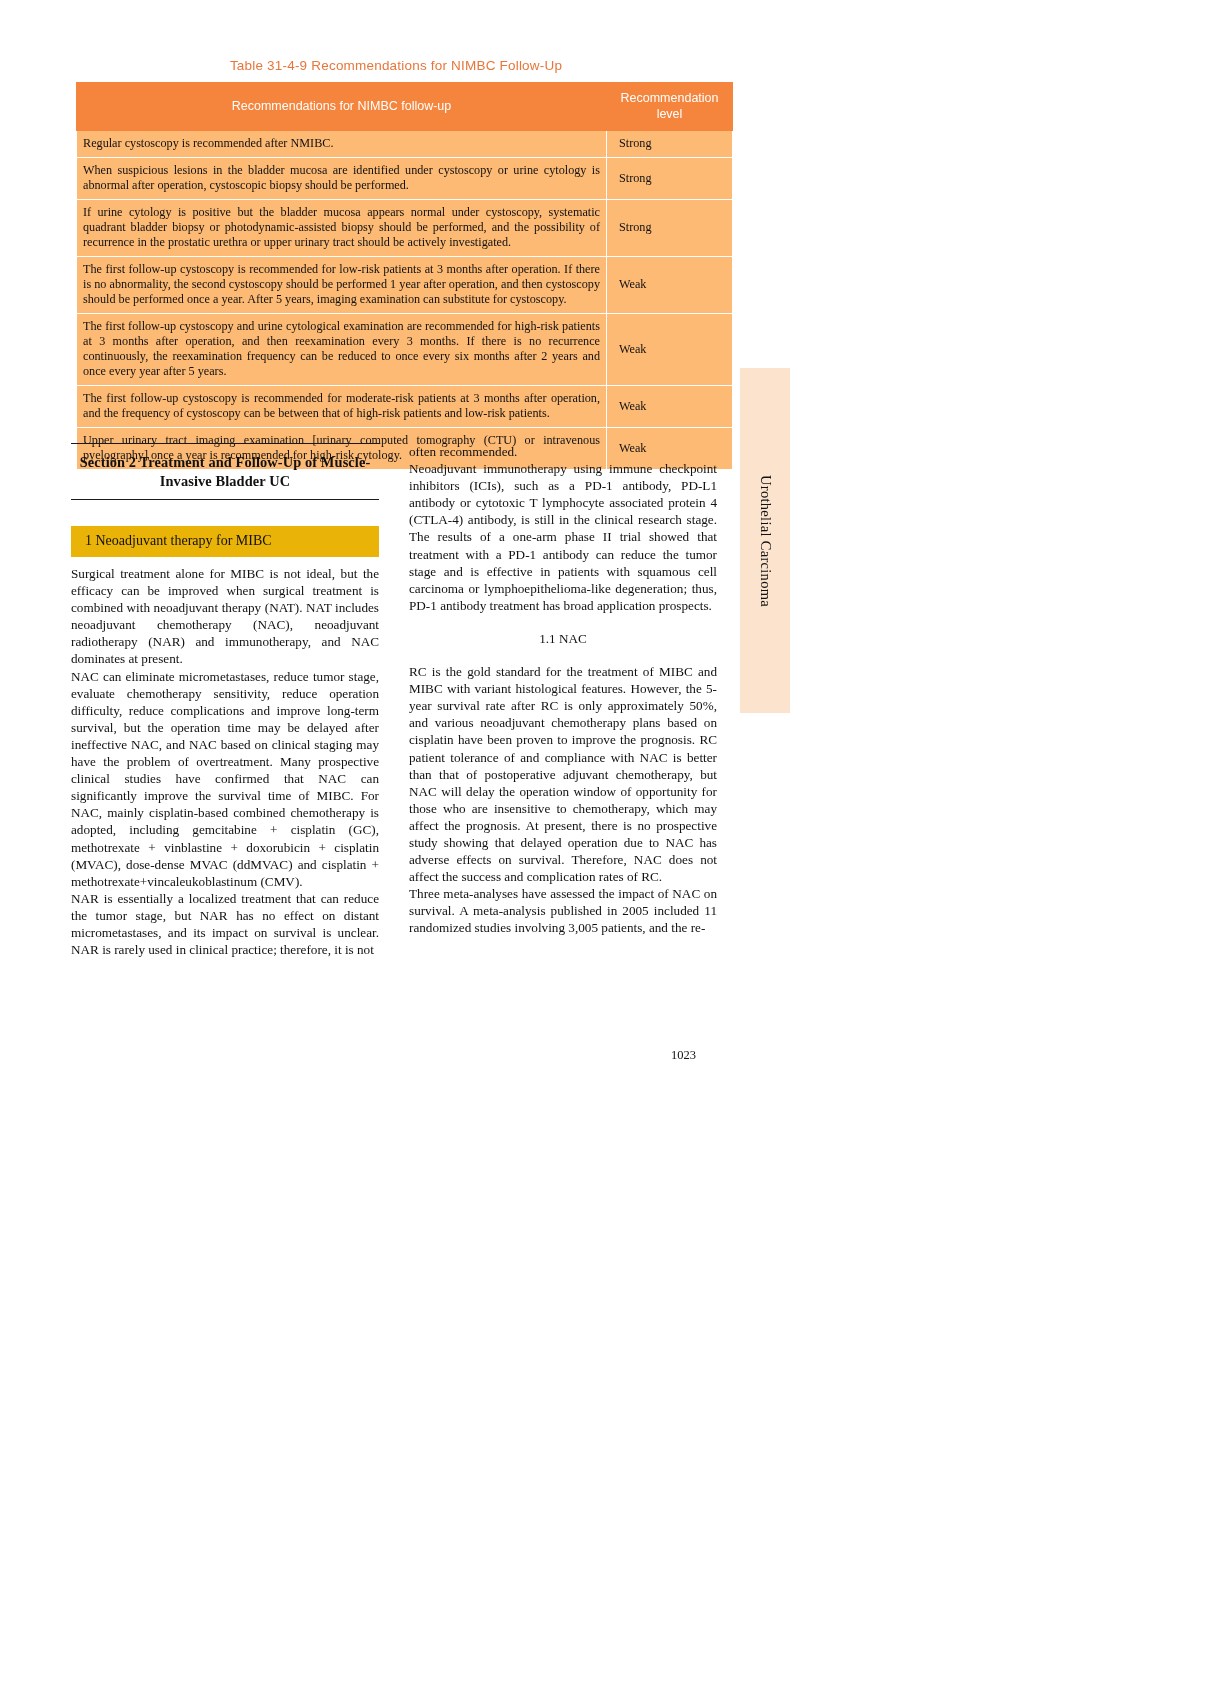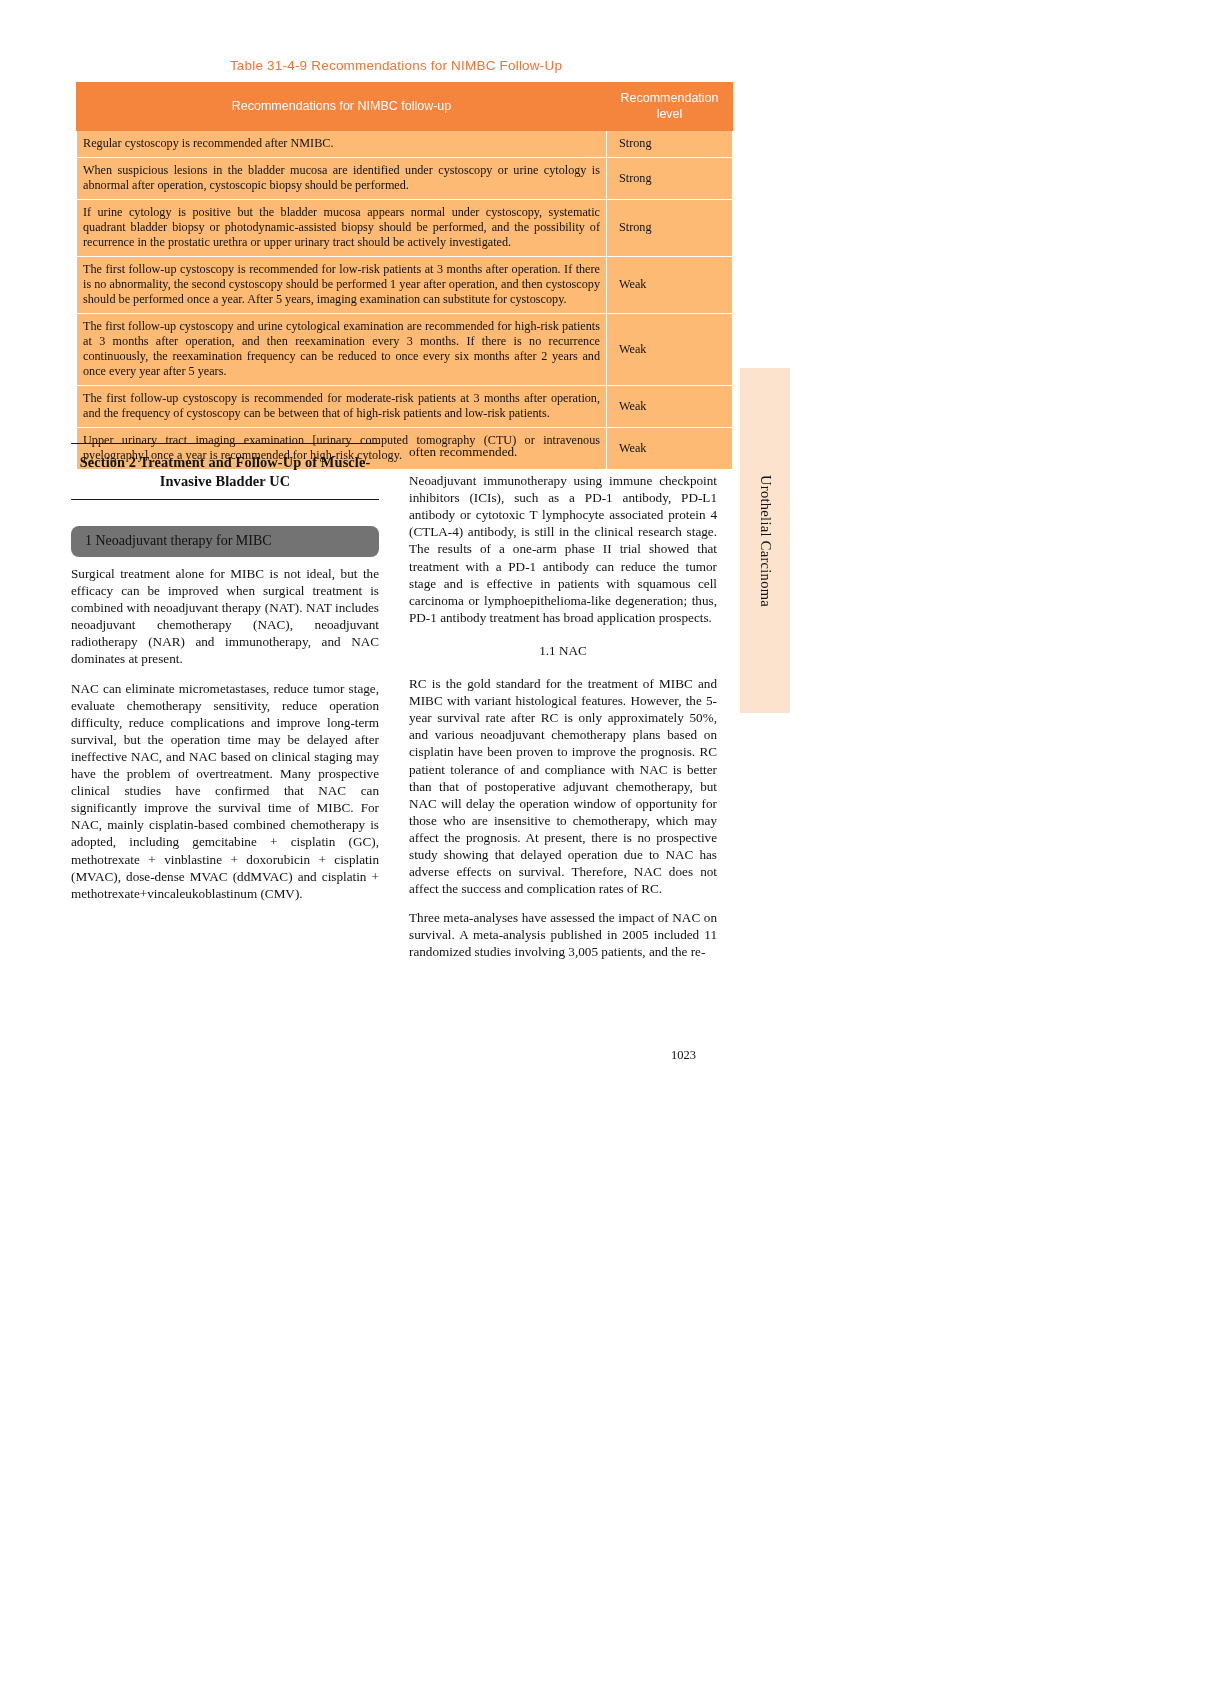--- a/index.html
+++ b/index.html
@@ -95,34 +95,33 @@
   }
   .section-head {
     font-family: "Liberation Serif", serif;
     font-weight: bold;
     font-size: 14.4px;
     text-align: center;
     line-height: 1.35;
     letter-spacing: 0.1px;
   }
   .sub-head-box {
-    background: #737373;
+    background: #eab308;
     padding: 6px 10px 7px 14px;
     font-size: 14px;
     font-family: "Liberation Serif", serif;
     margin-top: 26px;
     margin-bottom: 8px;
-    border-radius: 8px;
   }
   .para {
     margin: 0;
     text-align: justify;
     text-justify: inter-word;
   }
-  .para + .para { margin-top: 12px; }
+  .para + .para { margin-top: 0px; }
   .subnum {
     margin: 16px;
     text-align: center;
   }
 
   
   .side-tab {
     position: absolute;
     left: 740px;
     top: 368px;
@@ -200,20 +199,21 @@
 
   <div class="col left">
     <div class="rule-top"></div>
     <div class="section-head">Section 2 Treatment and Follow-Up of Muscle-Invasive Bladder UC</div>
     <div class="rule-bottom"></div>
 
     <div class="sub-head-box">1 Neoadjuvant therapy for MIBC</div>
 
     <p class="para">Surgical treatment alone for MIBC is not ideal, but the efficacy can be improved when surgical treatment is combined with neoadjuvant therapy (NAT). NAT includes neoadjuvant chemotherapy (NAC), neoadjuvant radiotherapy (NAR) and immunotherapy, and NAC dominates at present.</p>
     <p class="para">NAC can eliminate micrometastases, reduce tumor stage, evaluate chemotherapy sensitivity, reduce operation difficulty, reduce complications and improve long-term survival, but the operation time may be delayed after ineffective NAC, and NAC based on clinical staging may have the problem of overtreatment. Many prospective clinical studies have confirmed that NAC can significantly improve the survival time of MIBC. For NAC, mainly cisplatin-based combined chemotherapy is adopted, including gemcitabine + cisplatin (GC), methotrexate + vinblastine + doxorubicin + cisplatin (MVAC), dose-dense MVAC (ddMVAC) and cisplatin + methotrexate+vincaleukoblastinum (CMV).</p>
+    <p class="para">NAR is essentially a localized treatment that can reduce the tumor stage, but NAR has no effect on distant micrometastases, and its impact on survival is unclear. NAR is rarely used in clinical practice; therefore, it is not</p>
   </div>
 
   <div class="col right">
     <p class="para">often recommended.</p>
     <p class="para">Neoadjuvant immunotherapy using immune checkpoint inhibitors (ICIs), such as a PD-1 antibody, PD-L1 antibody or cytotoxic T lymphocyte associated protein 4 (CTLA-4) antibody, is still in the clinical research stage. The results of a one-arm phase II trial showed that treatment with a PD-1 antibody can reduce the tumor stage and is effective in patients with squamous cell carcinoma or lymphoepithelioma-like degeneration; thus, PD-1 antibody treatment has broad application prospects.</p>
     <p class="subnum">1.1 NAC</p>
     <p class="para">RC is the gold standard for the treatment of MIBC and MIBC with variant histological features. However, the 5-year survival rate after RC is only approximately 50%, and various neoadjuvant chemotherapy plans based on cisplatin have been proven to improve the prognosis. RC patient tolerance of and compliance with NAC is better than that of postoperative adjuvant chemotherapy, but NAC will delay the operation window of opportunity for those who are insensitive to chemotherapy, which may affect the prognosis. At present, there is no prospective study showing that delayed operation due to NAC has adverse effects on survival. Therefore, NAC does not affect the success and complication rates of RC.</p>
     <p class="para">Three meta-analyses have assessed the impact of NAC on survival. A meta-analysis published in 2005 included 11 randomized studies involving 3,005 patients, and the re-</p>
   </div>
 

